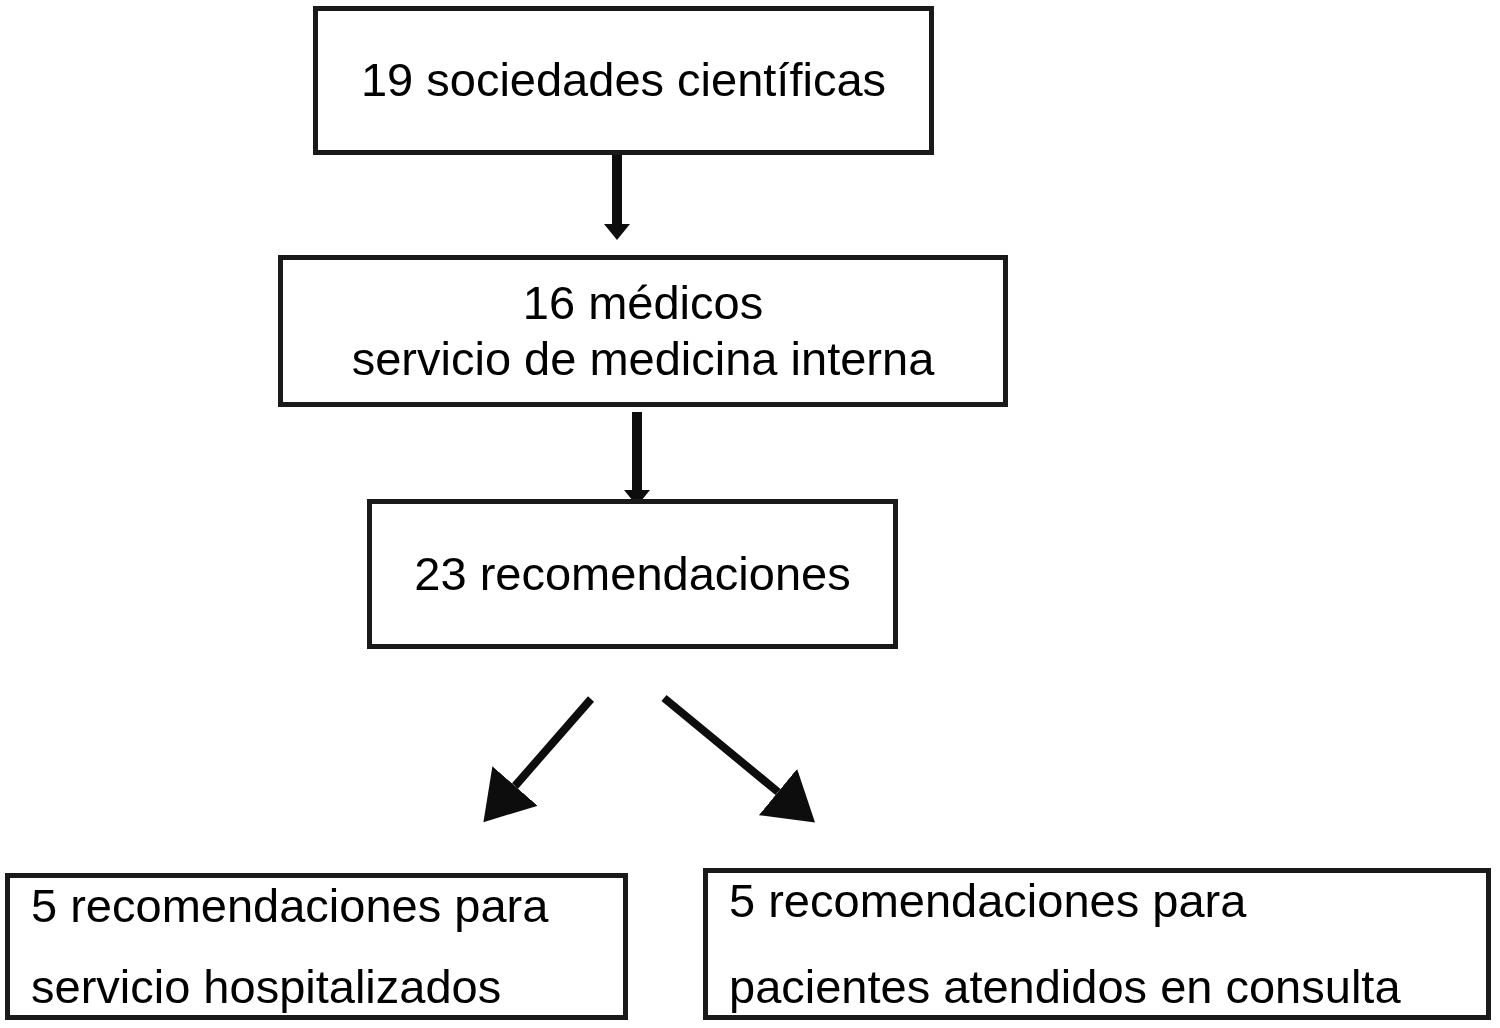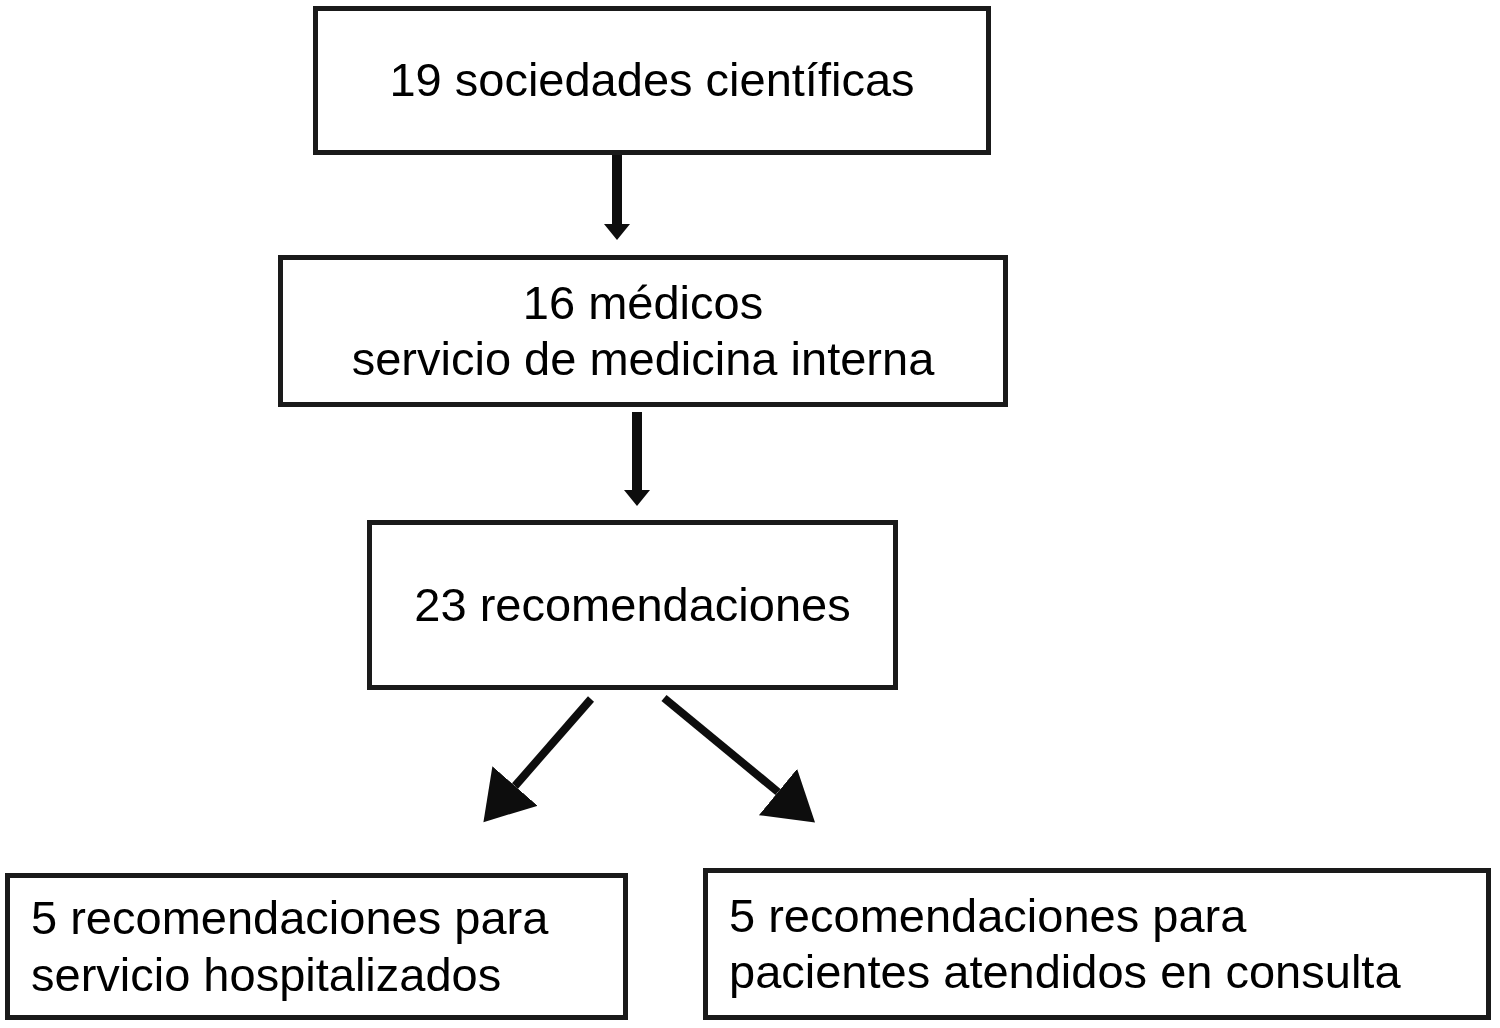--- a/index.html
+++ b/index.html
@@ -34,26 +34,27 @@
   }
   .node--center {
     align-items: center;
     text-align: center;
   }
   .node--left {
     align-items: flex-start;
     text-align: left;
     padding-left: 21px;
     padding-right: 10px;
+    justify-content: space-between;
   }
   .node .line { display: block; white-space: nowrap; }
 
-  #node-societies    { left: 313px; top: 6px;   width: 678px; height: 149px; gap: 8px; }
+  #node-societies    { left: 313px; top: 6px;   width: 621px; height: 149px; gap: 8px; }
   #node-physicians   { left: 278px; top: 255px; width: 730px; height: 152px; }
-  #node-voted        { left: 367px; top: 520px; width: 531px; height: 170px; }
+  #node-voted        { left: 367px; top: 499px; width: 531px; height: 150px; }
   #node-hospitalized { left: 5px;   top: 873px; width: 623px; height: 147px; }
   #node-outpatient   { left: 703px; top: 868px; width: 788px; height: 152px; }
 
   .arrow-layer {
     position: absolute;
     left: 0; top: 0;
     width: 1500px;
     height: 1028px;
     pointer-events: none;
   }

